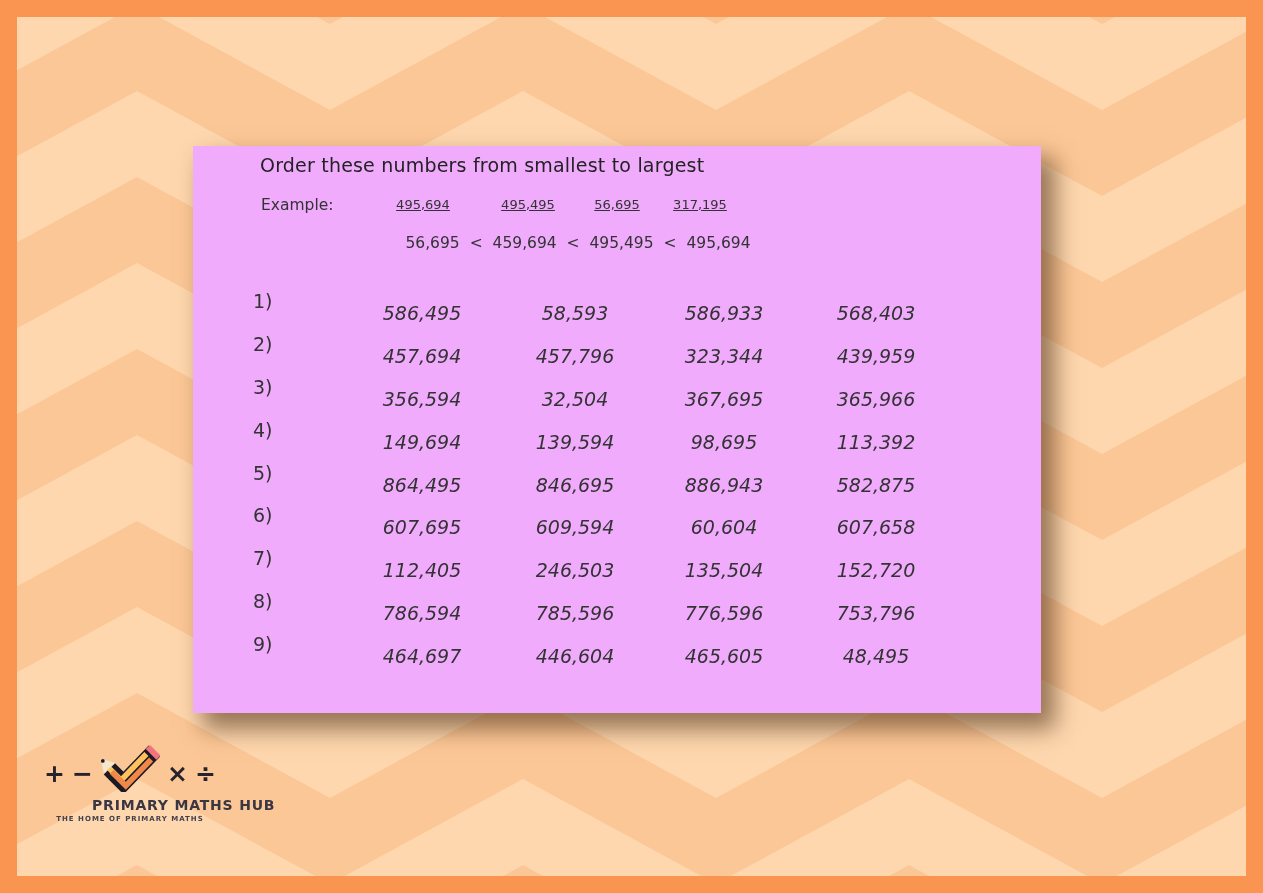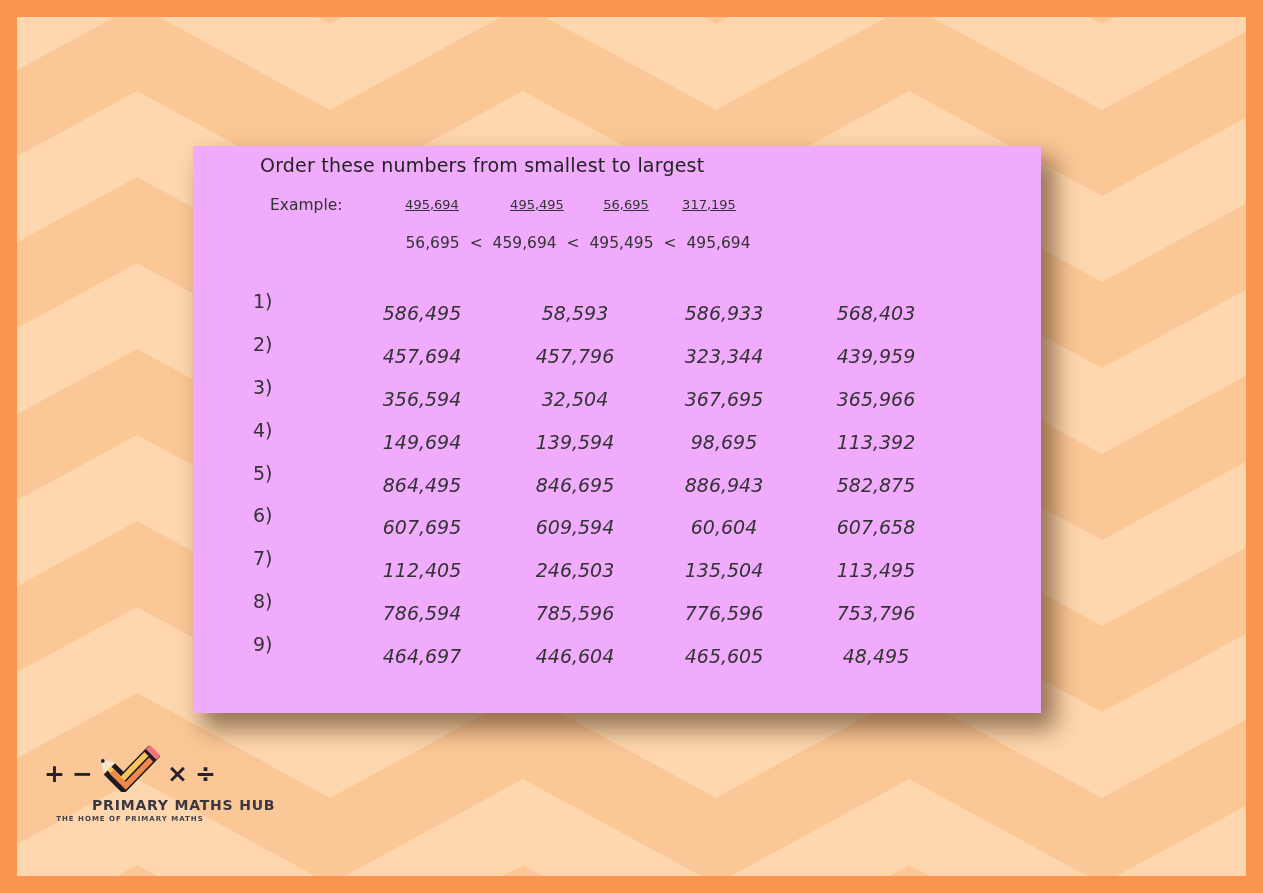--- a/index.html
+++ b/index.html
@@ -18,21 +18,21 @@
   
   .card{
     position:absolute;left:193px;top:146px;width:848px;height:567px;
     background:#f0abfc;
     box-shadow:12px 14px 22px 2px rgba(80,50,25,0.6);
   }
   .ws-title{
     position:absolute;left:67px;top:8px;
     font-size:19px;color:#222222;letter-spacing:0.2px;white-space:nowrap;
   }
-  .example-row{position:absolute;left:12px;top:48px;width:100%;height:22px;}
+  .example-row{position:absolute;left:3px;top:48px;width:100%;height:22px;}
   .example-label{position:absolute;left:65px;top:0;font-size:15.5px;color:#333;line-height:22px;}
   .ex-num{position:absolute;top:0;transform:translateX(-50%);font-size:13px;color:#333;line-height:22px;white-space:nowrap;text-decoration:underline;}
   .ex1{left:227px}.ex2{left:332px}.ex3{left:421px}.ex4{left:504px}
   .example-answer{
     position:absolute;left:385px;top:88px;transform:translateX(-50%);
     font-size:15.5px;color:#333;white-space:nowrap;word-spacing:5px;
   }
   .rows{position:absolute;left:0;top:134px;width:100%;}
   .q-row{position:relative;height:42.9px;}
   .q-label{position:absolute;left:60px;top:0;line-height:42.9px;font-size:19px;color:#333;}
@@ -128,21 +128,21 @@
       <span class="q-num c1">607,695</span>
       <span class="q-num c2">609,594</span>
       <span class="q-num c3">60,604</span>
       <span class="q-num c4">607,658</span>
     </div>
     <div class="q-row">
       <span class="q-label">7)</span>
       <span class="q-num c1">112,405</span>
       <span class="q-num c2">246,503</span>
       <span class="q-num c3">135,504</span>
-      <span class="q-num c4">113,495</span>
+      <span class="q-num c4">152,720</span>
     </div>
     <div class="q-row">
       <span class="q-label">8)</span>
       <span class="q-num c1">786,594</span>
       <span class="q-num c2">785,596</span>
       <span class="q-num c3">776,596</span>
       <span class="q-num c4">753,796</span>
     </div>
     <div class="q-row">
       <span class="q-label">9)</span>

